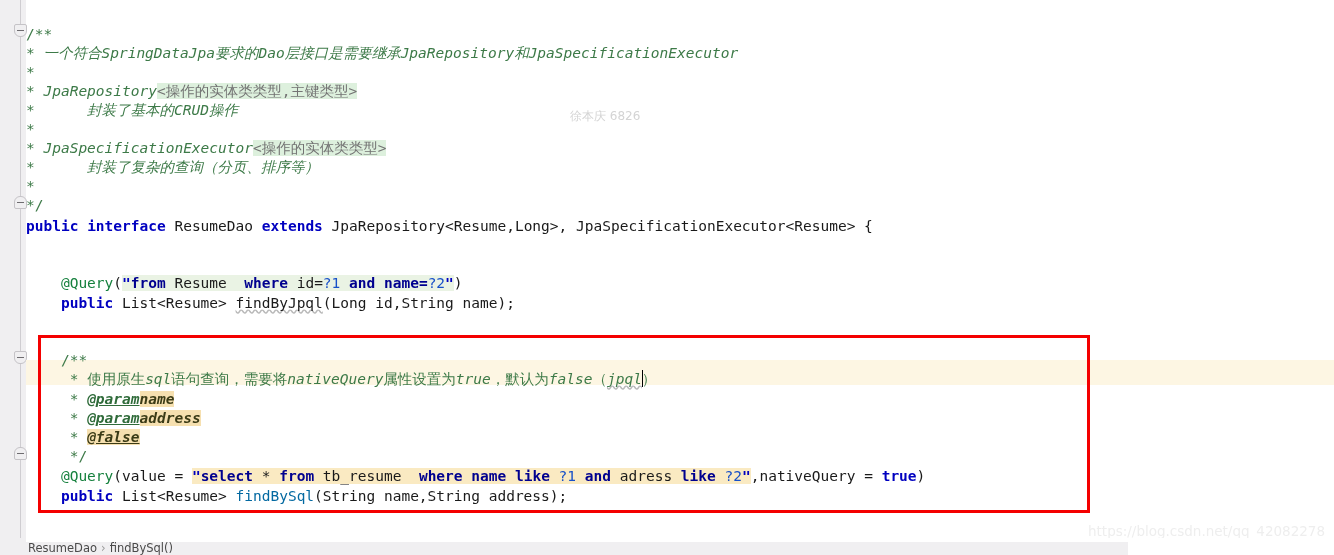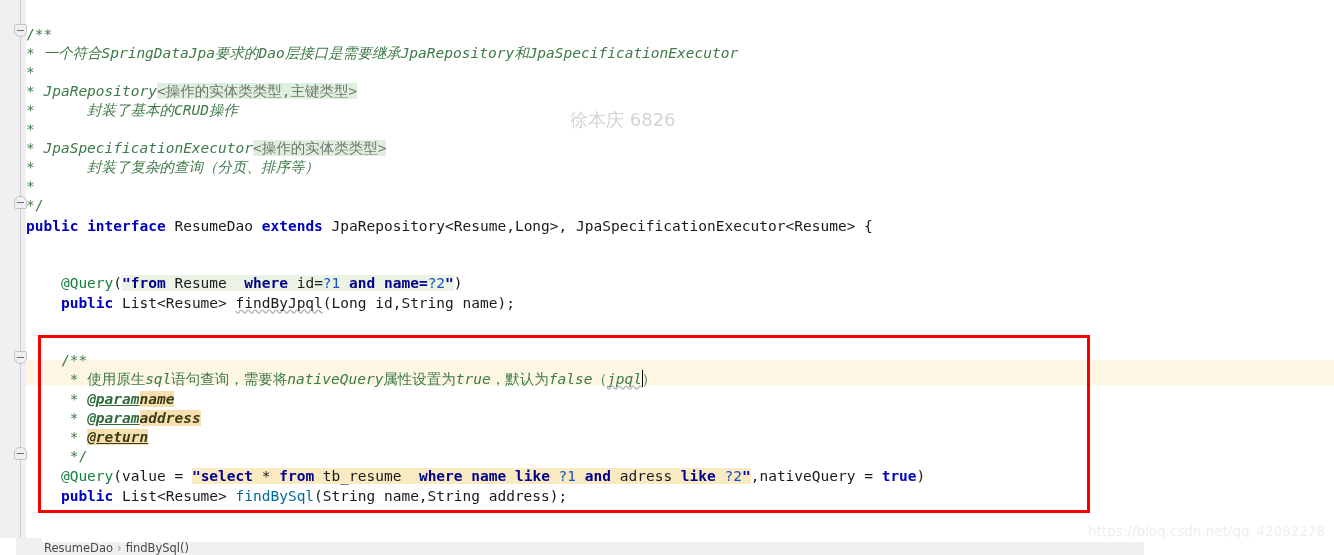--- a/index.html
+++ b/index.html
@@ -134,35 +134,35 @@
     border: 3px solid #f40000;
     box-sizing: border-box;
     pointer-events: none;
   }
 
   
   .wm-author {
     position: absolute;
     color: #d4d4d4;
     font-family: "DejaVu Sans", "Liberation Sans", sans-serif;
-    font-size: 18px;
+    font-size: 12px;
     white-space: nowrap;
   }
   .wm-url {
     position: absolute;
     color: #eeeeee;
     font-family: "DejaVu Sans", "Liberation Sans", sans-serif;
     font-size: 13.5px;
     white-space: nowrap;
   }
 
   
   #breadcrumb-bar {
     position: absolute;
-    left: 16px;
+    left: 0;
     top: 538px;
     width: 1128px;
     height: 17px;
     background: #f0eff1;
     overflow: hidden;
     text-decoration: underline;
   }
   #breadcrumb-bar .bc-gutter {
     position: absolute;
     left: 0; top: 0;
@@ -233,21 +233,21 @@
     <div class="line" style="top:291px; left:26px;"><span class="plain">    </span><span class="kw">public</span><span class="plain"> List&lt;Resume&gt; </span><span class="plain wavy">findByJpql</span><span class="plain">(Long id,String name);</span></div>
 
     <div class="line" style="top:348px; left:26px;"><span class="plain">    </span><span class="cmt-plain">/**</span></div>
 
     <div class="line" style="top:367px; left:26px;"><span class="plain">     </span><span class="cmt-plain">* </span><span class="cmt-plain">使用原生</span><span class="cmt">sql</span><span class="cmt-plain">语句查询，需要将</span><span class="cmt">nativeQuery</span><span class="cmt-plain">属性设置为</span><span class="cmt">true</span><span class="cmt-plain">，默认为</span><span class="cmt">false</span><span class="cmt-plain">（</span><span class="cmt wavy">jpql</span><span class="caret"></span><span class="cmt-plain">）</span></div>
 
     <div class="line" style="top:387px; left:26px;"><span class="plain">     </span><span class="cmt-plain">* </span><span class="tag">@param</span><span class="tagval">name</span></div>
 
     <div class="line" style="top:406px; left:26px;"><span class="plain">     </span><span class="cmt-plain">* </span><span class="tag">@param</span><span class="tagval">address</span></div>
 
-    <div class="line" style="top:425px; left:26px;"><span class="plain">     </span><span class="cmt-plain">* </span><span class="tag tagval">@return</span></div>
+    <div class="line" style="top:425px; left:26px;"><span class="plain">     </span><span class="cmt-plain">* </span><span class="tag tagval">@false</span></div>
 
     <div class="line" style="top:444px; left:26px;"><span class="plain">     </span><span class="cmt-plain">*/</span></div>
 
     <div class="line" style="top:464px; left:26px;"><span class="plain">    </span><span class="anno">@Query</span><span class="plain">(</span><span class="plain">value = </span><span class="strq sqlbg">"</span><span class="sqlkw sqlbg">select</span><span class="plain sqlbg"> * </span><span class="sqlkw sqlbg">from</span><span class="plain sqlbg"> tb_resume  </span><span class="sqlkw sqlbg">where</span><span class="sqlkw sqlbg"> name </span><span class="sqlkw sqlbg">like</span><span class="num sqlbg"> ?1</span><span class="sqlkw sqlbg"> and </span><span class="plain sqlbg">adress </span><span class="sqlkw sqlbg">like</span><span class="num sqlbg"> ?2</span><span class="strq sqlbg">"</span><span class="plain">,nativeQuery = </span><span class="kw">true</span><span class="plain">)</span></div>
 
     <div class="line" style="top:484px; left:26px;"><span class="plain">    </span><span class="kw">public</span><span class="plain"> List&lt;Resume&gt; </span><span class="method">findBySql</span><span class="plain">(String name,String address);</span></div>
 
   </div>
 
   <div id="red-box" style="left: 38px; top: 335px; width: 1052px; height: 178px;"></div>

